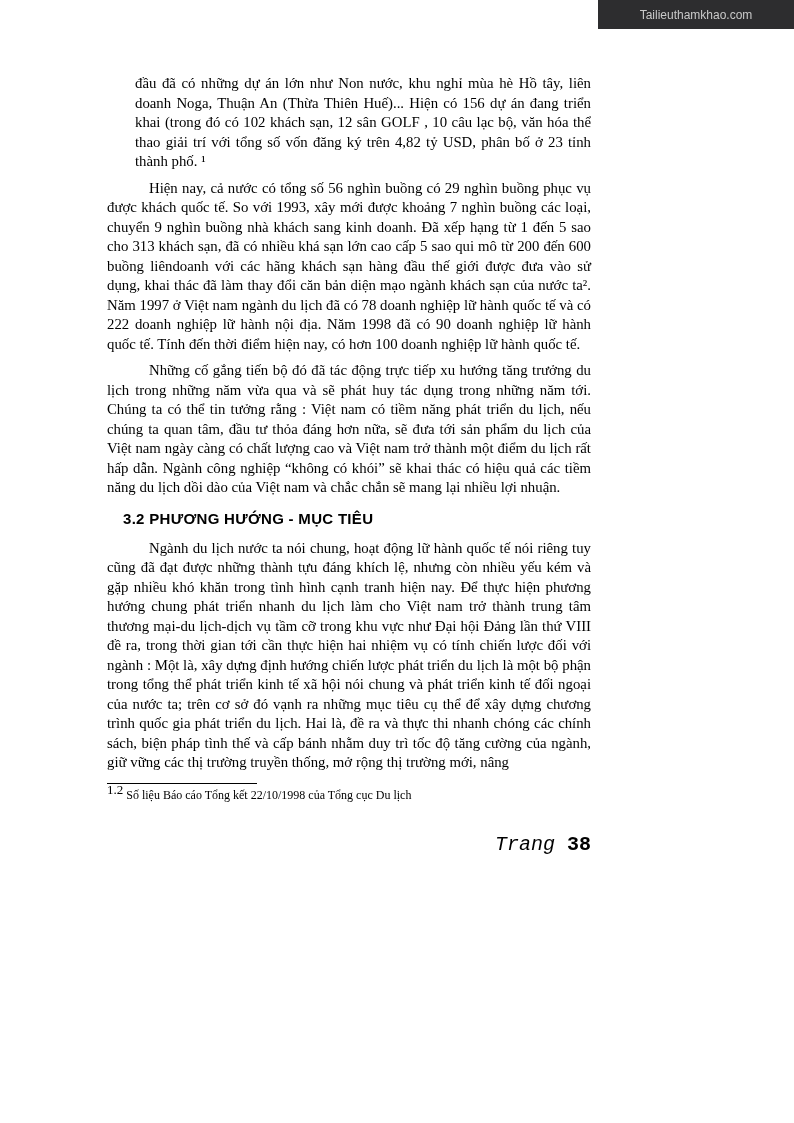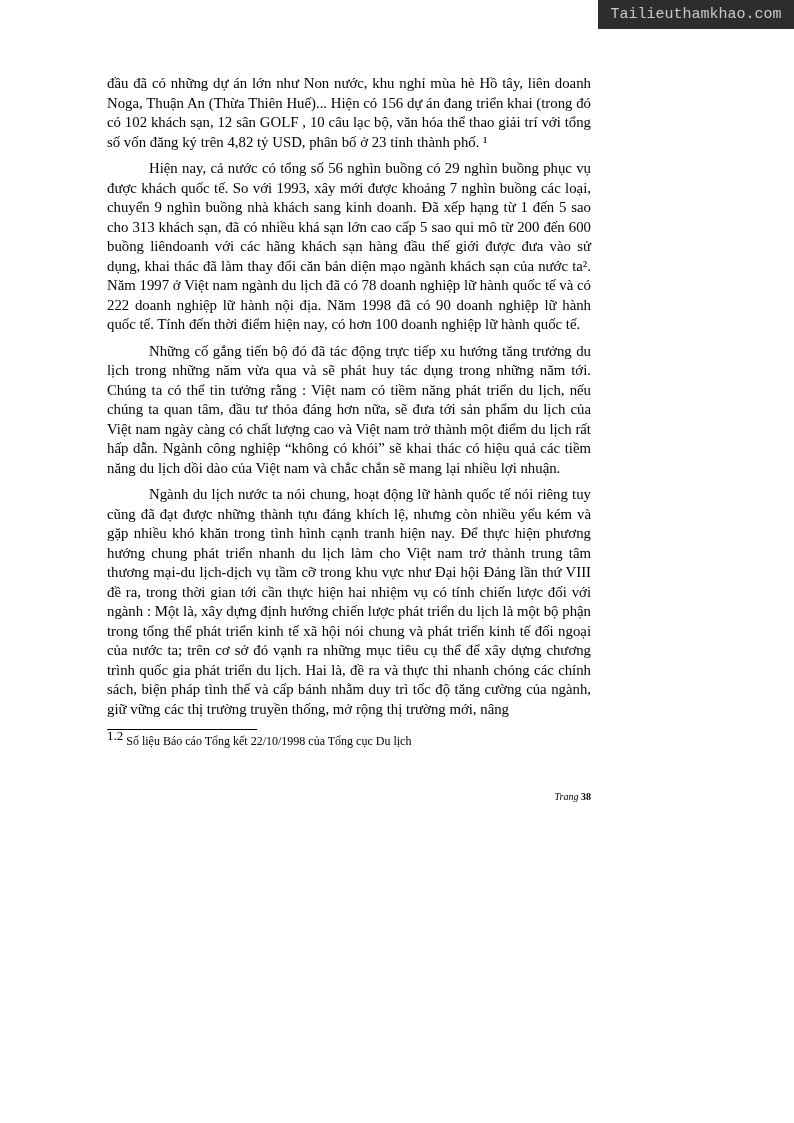--- a/index.html
+++ b/index.html
@@ -20,40 +20,40 @@
     top: 0;
     right: 0;
     width: 196px;
     height: 29px;
     background: #2d2d2f;
     display: flex;
     align-items: center;
     justify-content: center;
   }
   .wm-text {
-    font-family: Liberation Mono, monospace;
-    font-size: 15px;
+    font-family: Liberation Sans, sans-serif;
+    font-size: 12px;
     color: #c9c9c9;
   }
 
   .content {
     position: absolute;
     left: 107px;
     top: 74px;
     width: 484px;
   }
 
   p.para {
     margin: 0 0 7px 0;
     font-size: 14.8px;
     line-height: 19.5px;
     text-align: justify;
     text-indent: 42px;
   }
-  p.para.first { text-indent: 0; }
+  p.para.first { text-indent: 0; margin-left: 28px; }
 
   h2.section-heading {
     font-family: "Liberation Sans", sans-serif;
     font-size: 15px;
     font-weight: 700;
     letter-spacing: 0.3px;
     margin: 12px 0 12px 16px;
   }
 
   .footnote-rule {
@@ -67,23 +67,24 @@
     font-size: 12px;
     line-height: 15px;
   }
   .footnote .fn-marker {
     font-size: 13px;
     vertical-align: super;
     line-height: 0;
   }
 
   .page-footer {
-    margin-top: 42px;
+    margin-top: 30px;
     text-align: right;
-    font-size: 10px;
+    font-size: 20px;
+    font-family: Liberation Mono, monospace;
   }
   .page-footer .footer-label { font-style: italic; }
   .page-footer .footer-page { font-weight: 700; }
 </style>
 </head>
 <body>
 
 <div class="page">
 
   <div class="watermark-banner">
@@ -91,20 +92,21 @@
   </div>
 
   <div class="content">
 
     <p class="para first">đầu đã có những dự án lớn như Non nước, khu nghỉ mùa hè Hồ tây, liên doanh Noga, Thuận An (Thừa Thiên Huế)... Hiện có 156 dự án đang triển khai (trong đó có 102 khách sạn, 12 sân GOLF , 10 câu lạc bộ, văn hóa thể thao giải trí với tổng số vốn đăng ký trên 4,82 tỷ USD,  phân bố ở 23 tỉnh thành phố. ¹</p>
 
     <p class="para">Hiện nay, cả nước có tổng số 56 nghìn buồng có 29 nghìn buồng phục vụ được khách quốc tế. So với 1993, xây mới được khoảng 7 nghìn buồng các loại, chuyển 9 nghìn buồng nhà khách sang kinh doanh. Đã xếp hạng từ 1 đến 5 sao cho 313  khách sạn, đã có nhiều khá sạn lớn cao cấp  5 sao qui mô từ 200 đến 600 buồng liêndoanh với các hãng khách sạn hàng đầu thế giới  được đưa vào sử dụng, khai thác  đã làm thay đổi căn bản diện mạo ngành khách sạn của nước ta². Năm 1997 ở Việt nam ngành du lịch đã có 78 doanh nghiệp lữ hành quốc tế và có 222 doanh nghiệp lữ hành nội địa. Năm 1998 đã có 90 doanh nghiệp lữ hành quốc tế. Tính đến thời điểm hiện nay, có hơn 100 doanh nghiệp lữ hành quốc tế.</p>
 
     <p class="para">Những cố gắng tiến bộ đó đã tác động trực tiếp xu hướng tăng trưởng du lịch trong những năm vừa qua và sẽ phát huy tác dụng trong những năm tới. Chúng ta có thể tin tưởng rằng : Việt nam có tiềm năng phát triển du lịch, nếu chúng ta  quan tâm, đầu tư thỏa đáng hơn nữa, sẽ đưa tới sản phẩm du lịch của Việt nam ngày càng có chất lượng cao và Việt nam trở thành một điểm du lịch rất hấp dẫn. Ngành công nghiệp “không có khói” sẽ khai thác có hiệu quả các tiềm năng du lịch dồi dào của Việt nam và chắc chắn sẽ mang lại nhiều lợi nhuận.</p>
 
+    <h2 class="section-heading">3.2 PHƯƠNG HƯỚNG - MỤC TIÊU</h2>
 
     <p class="para">Ngành du lịch nước ta nói chung, hoạt động lữ hành quốc tế nói riêng tuy cũng đã đạt được những thành tựu đáng khích lệ, nhưng còn nhiều yếu kém và gặp nhiều khó khăn trong tình hình cạnh tranh hiện nay. Để thực hiện phương hướng chung phát triển nhanh du lịch làm cho Việt nam trở thành trung tâm thương mại-du lịch-dịch vụ tầm cỡ trong khu vực như Đại hội Đảng lần thứ VIII đề ra,  trong thời gian tới cần thực hiện hai nhiệm vụ có tính chiến lược đối với ngành : Một là, xây dựng định hướng chiến lược phát triển du lịch là một bộ phận trong tổng thể phát triển kinh tế xã hội nói chung và phát triển kinh tế đối ngoại của nước ta; trên cơ sở đó vạnh ra những mục tiêu cụ thể để xây dựng chương trình quốc gia phát triển du lịch. Hai là, đề ra và thực thi nhanh chóng các chính sách, biện pháp tình thế và cấp bánh nhằm duy trì tốc độ tăng cường của ngành, giữ vững các thị trường truyền thống, mở rộng thị trường mới, nâng</p>
 
     <div class="footnote-rule"></div>
 
     <div class="footnote">
       <span class="fn-marker">1.2</span>
       <span class="fn-text">Số liệu Báo cáo Tổng kết 22/10/1998 của Tổng cục Du lịch</span>
     </div>
 

